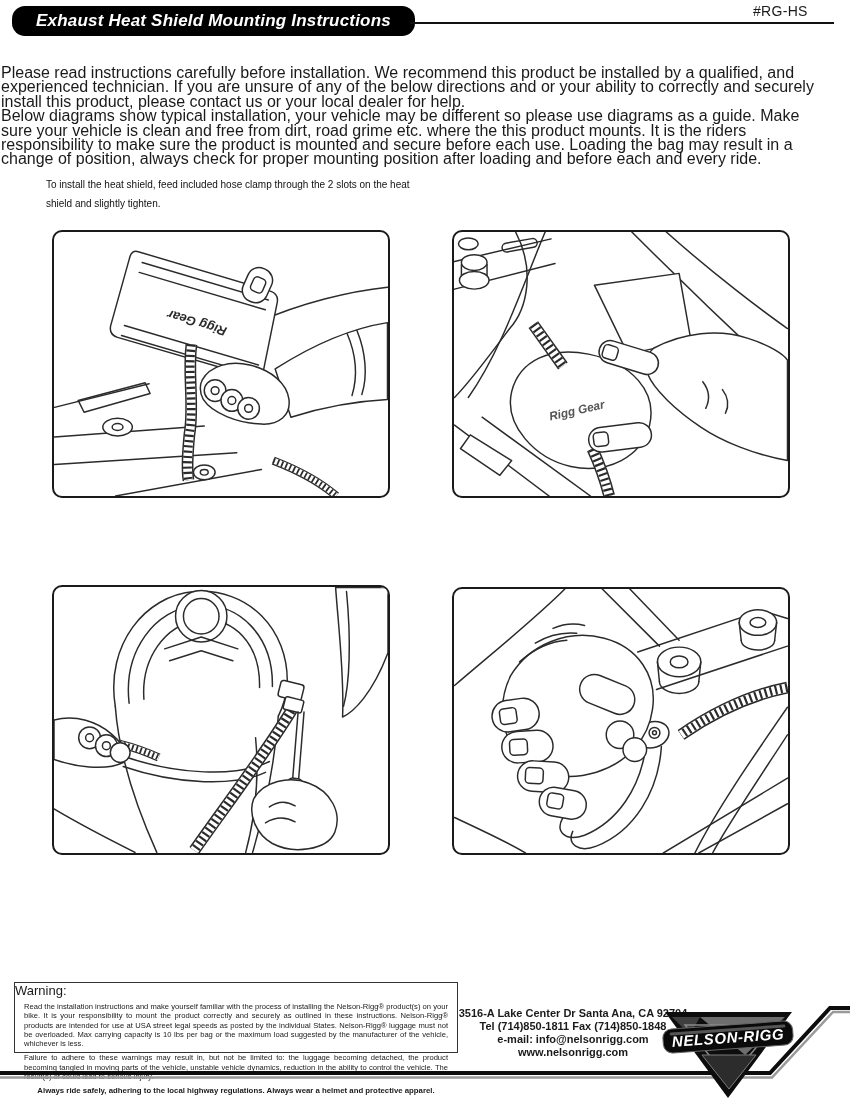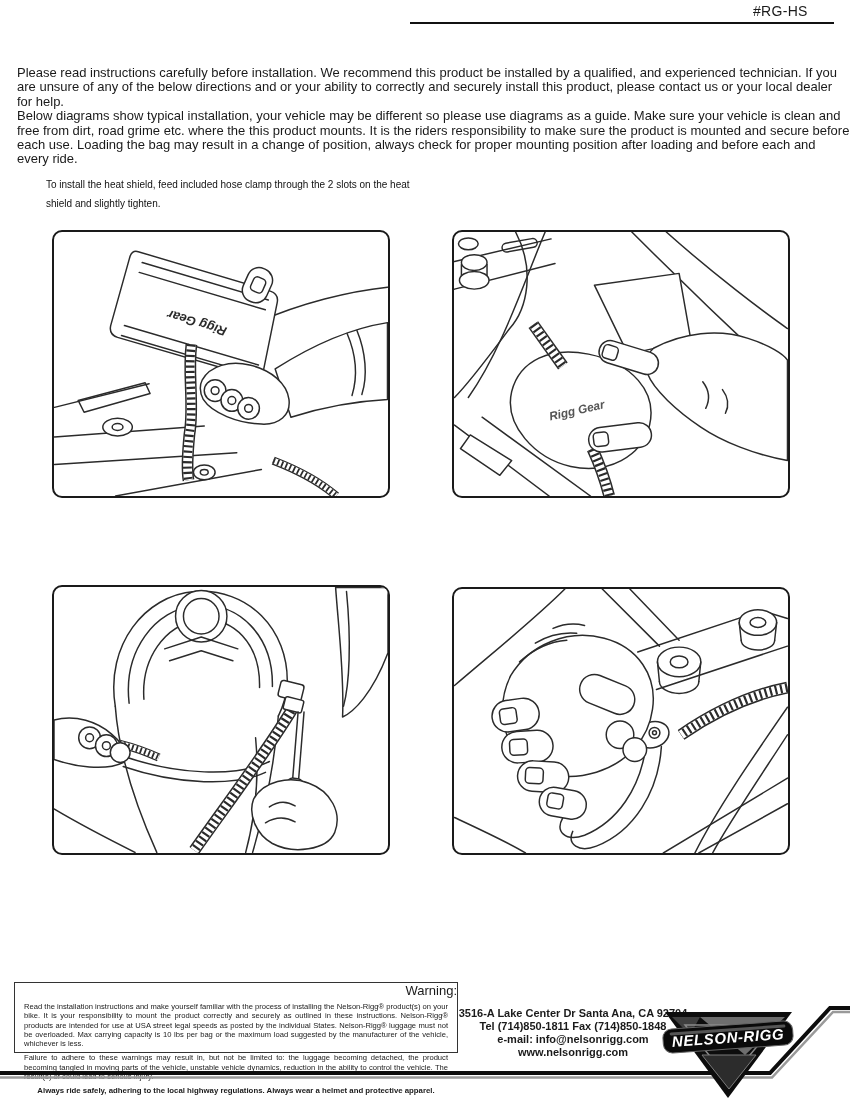--- a/index.html
+++ b/index.html
@@ -12,21 +12,21 @@
   .banner{
     position:absolute;left:12px;top:6px;width:403px;height:30px;
     background:#000;border-radius:13px;display:flex;align-items:center;justify-content:center;
   }
   .banner span{
     color:#fff;font-style:italic;font-weight:bold;font-size:17px;letter-spacing:.2px;white-space:nowrap;
   }
   .header-rule{position:absolute;left:410px;top:22px;width:424px;height:2px;background:#111;}
   .part-number{position:absolute;top:3px;left:753px;font-size:14px;letter-spacing:.3px;}
   
-  .intro{position:absolute;left:17px;top:66px;width:833px;font-size:13px;line-height:14.4px;}
+  .intro{position:absolute;left:1px;top:66px;width:833px;font-size:16px;line-height:14.4px;}
   .intro p{margin:0;}
   
   .caption{position:absolute;font-size:10px;line-height:18.5px;color:#111;}
   .cap1{left:46px;top:176px;width:372px;}
   .cap2{left:463px;top:176px;width:330px;}
   .cap3{left:50px;top:513px;width:330px;}
   .cap4{left:455px;top:523px;width:330px;}
   
   .dbox{position:absolute;width:338px;height:268px;border:2.5px solid #1a1a1a;border-radius:10px;overflow:hidden;background:#fff;box-sizing:border-box;}
   .dbox svg{display:block;width:100%;height:100%;}
@@ -43,33 +43,36 @@
   .band.thin .bo{stroke-width:8.5px;}
   .band.thin .bi{stroke-width:6px;}
   .band.thin .bd{stroke-width:6px;stroke-dasharray:1.8 2.6;}
   .shield-label{font-family:"Liberation Sans","DejaVu Sans",sans-serif;font-weight:bold;font-style:italic;font-size:13px;fill:#2b2b2b;text-anchor:middle;}
   .shield-label2{font-family:"Liberation Sans","DejaVu Sans",sans-serif;font-weight:bold;font-style:italic;font-size:12px;fill:#555;text-anchor:middle;}
   
   .warning{
     position:absolute;left:14px;top:982px;width:444px;height:71px;border:1.3px solid #333;
     box-sizing:border-box;background:#fff;
   }
-  .warning-title{text-align:right;font-size:13px;margin-top:1px;line-height:13px;}
+  .warning-title{text-align:left;font-size:13px;margin-top:1px;line-height:13px;}
   .warning-body{font-size:7.6px;line-height:9.3px;text-align:justify;padding:0 4px;margin:5px;}
   .warning-em{font-size:7.8px;font-weight:bold;text-align:center;margin:0;line-height:9.5px;}
   
   .address{position:absolute;left:448px;top:1007px;width:250px;text-align:center;font-weight:bold;font-size:11px;line-height:13px;}
   .footer-art{position:absolute;left:0;top:995px;width:850px;height:116px;}
   .brand-text{font-family:"Liberation Sans","DejaVu Sans",sans-serif;font-weight:bold;font-style:italic;font-size:15px;fill:#ffffff;letter-spacing:.6px;text-anchor:middle;}
 </style>
 </head>
 <body>
 
 <div class="page">
 
+  <div class="banner">
+    <span>Exhaust Heat Shield Mounting Instructions</span>
+  </div>
   <div class="header-rule"></div>
   <div class="part-number">#RG-HS</div>
 
   <div class="intro">
     <p>Please read instructions carefully before installation. We recommend this product be installed by a qualified, and experienced technician. If you are unsure of any of the below directions and or your ability to correctly and securely install this product, please contact us or your local dealer for help.</p>
     <p>Below diagrams show typical installation, your vehicle may be different so please use diagrams as a guide. Make sure your vehicle is clean and free from dirt, road grime etc. where the this product mounts. It is the riders responsibility to make sure the product is mounted and secure before each use. Loading the bag may result in a change of position, always check for proper mounting position after loading and before each and every ride.</p>
   </div>
 
   <div class="caption cap1">To install the heat shield, feed included hose clamp through the 2 slots on the heat shield and slightly tighten.</div>
 

